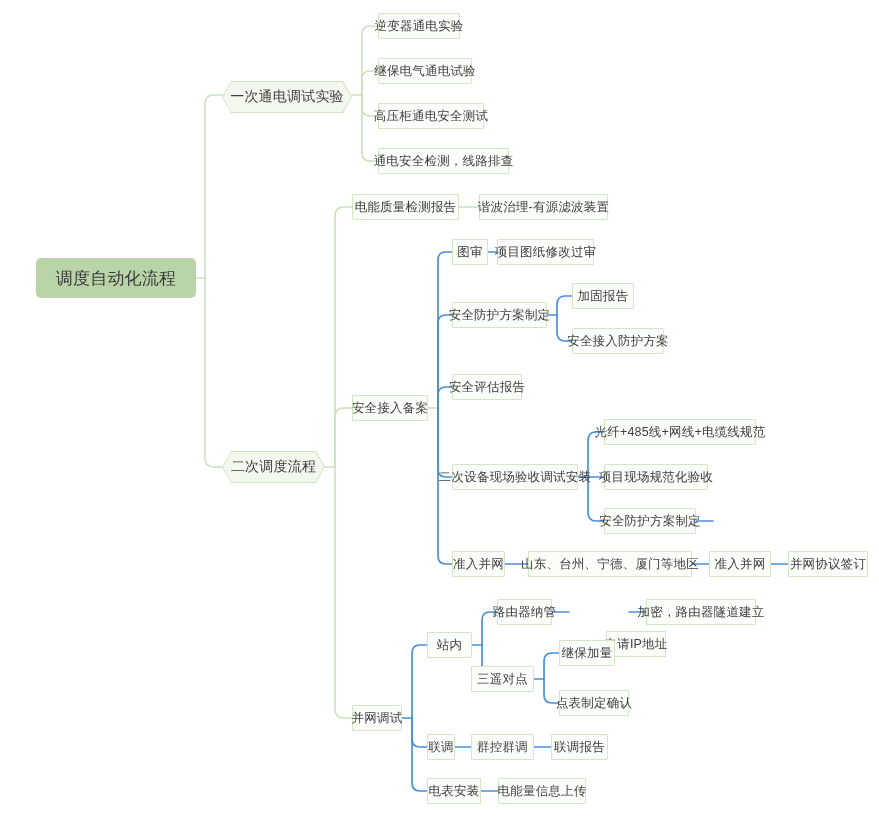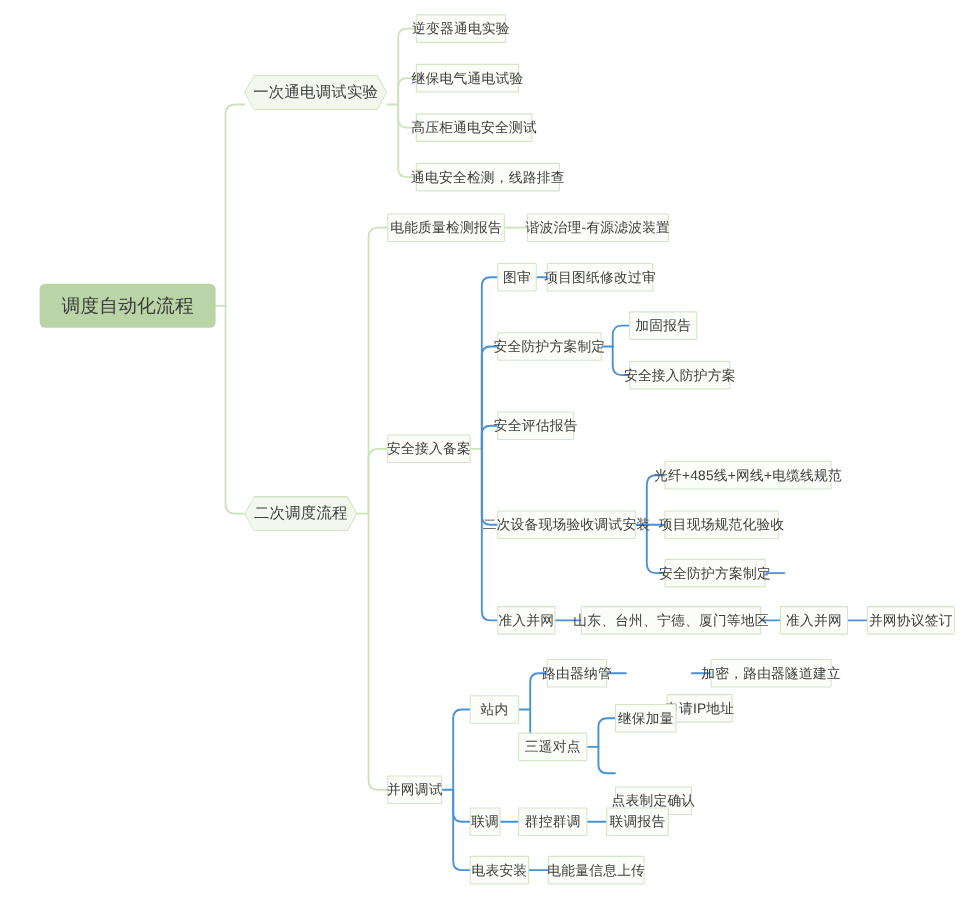--- a/index.html
+++ b/index.html
@@ -102,21 +102,21 @@
 
       <path d="M455,747 L471,747"></path>
       <path d="M534,747 L551,747"></path>
 
       <path d="M481,791 L498,791"></path>
     </g>
   </svg>
 
   <div class="node n-root" style="left:36px;top:258px;width:160px;">调度自动化流程</div>
 
-  <div class="n-l1w" style="left:222px;top:68px;width:130px;height:32px;">
+  <div class="n-l1w" style="left:222px;top:81px;width:130px;height:32px;">
     <div class="node n-l1" style="left:0;top:0;width:130px;height:32px;position:absolute;">一次通电调试实验</div>
   </div>
   <div class="n-l1w" style="left:222px;top:451px;width:103px;height:32px;text-align:center;">
     <div class="node n-l1" style="left:0;top:0;width:103px;height:32px;position:absolute;">二次调度流程</div>
   </div>
 
   <div class="node n-box" style="left:378px;top:13px;width:82px;">逆变器通电实验</div>
   <div class="node n-box" style="left:378px;top:58px;width:94px;">继保电气通电试验</div>
   <div class="node n-box" style="left:378px;top:103px;width:106px;">高压柜通电安全测试</div>
   <div class="node n-box" style="left:378px;top:148px;width:131px;">通电安全检测，线路排查</div>
@@ -147,21 +147,21 @@
 
   <div class="node n-box" style="left:352px;top:705px;width:50px;">并网调试</div>
 
   <div class="node n-box" style="left:427px;top:632px;width:45px;">站内</div>
   <div class="node n-box" style="left:497px;top:599px;width:55px;">路由器纳管</div>
   <div class="node n-box" style="left:569px;top:631px;width:60px;margin-left:37px;">申请IP地址</div>
   <div class="node n-box" style="left:646px;top:599px;width:110px;">加密，路由器隧道建立</div>
 
   <div class="node n-box" style="left:471px;top:666px;width:63px;">三遥对点</div>
   <div class="node n-box" style="left:559px;top:640px;width:56px;">继保加量</div>
-  <div class="node n-box" style="left:559px;top:690px;width:70px;margin-top:25px;">点表制定确认</div>
+  <div class="node n-box" style="left:559px;top:690px;width:70px;">点表制定确认</div>
 
   <div class="node n-box" style="left:427px;top:734px;width:28px;">联调</div>
   <div class="node n-box" style="left:471px;top:734px;width:63px;">群控群调</div>
   <div class="node n-box" style="left:551px;top:734px;width:57px;">联调报告</div>
 
   <div class="node n-box" style="left:427px;top:778px;width:54px;">电表安装</div>
   <div class="node n-box" style="left:498px;top:778px;width:88px;">电能量信息上传</div>
 
 </div>
 

